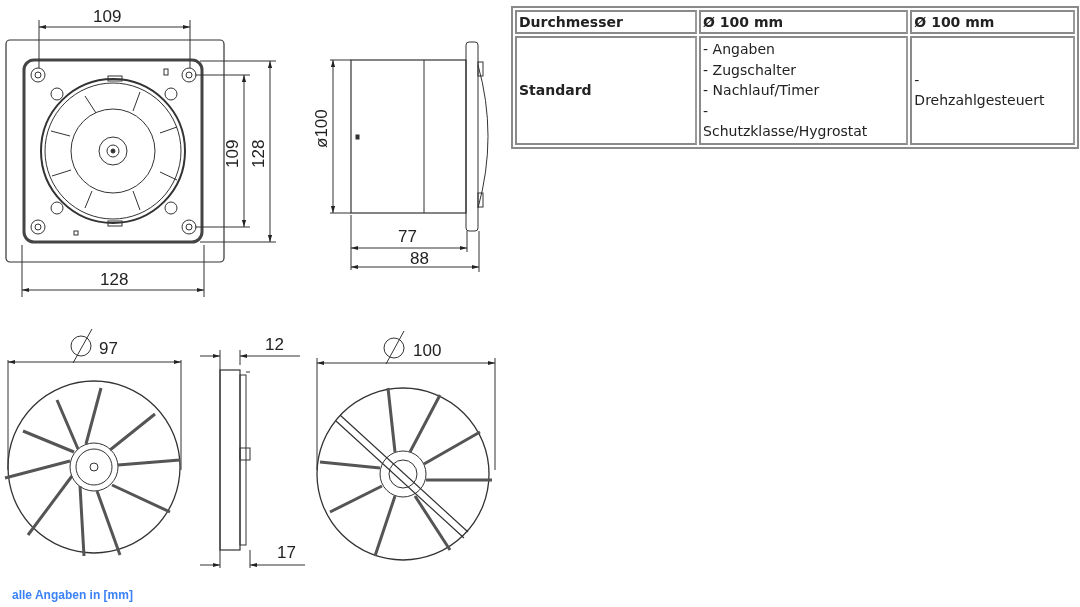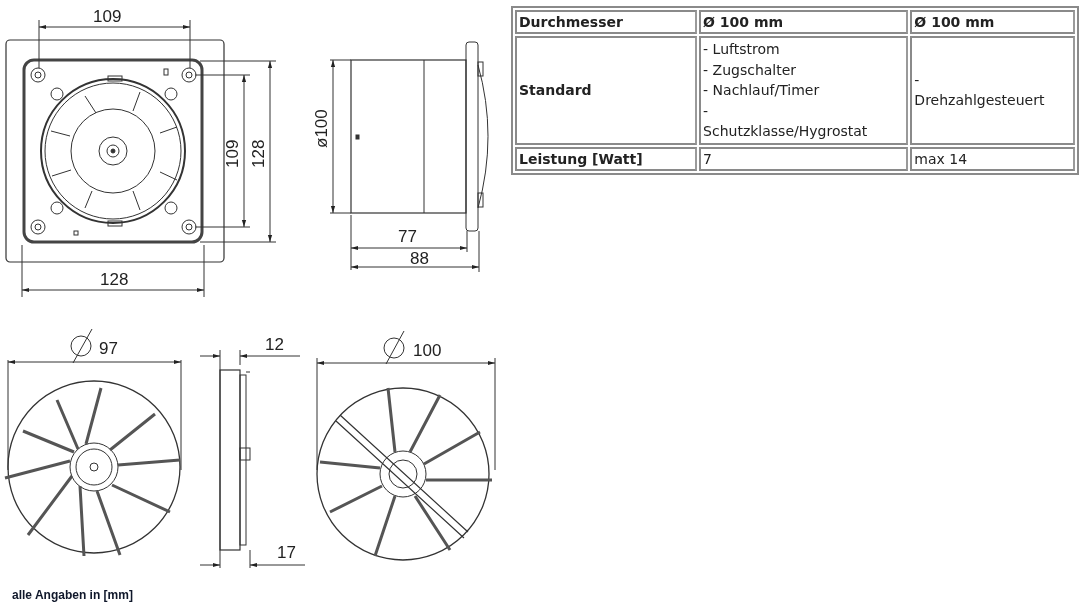--- a/index.html
+++ b/index.html
@@ -1,21 +1,21 @@
 <!DOCTYPE html>
 <html><head>
 <meta charset="utf-8">
 <style>
   html, body { margin: 0; padding: 0; background: #ffffff; }
   body { width: 1080px; height: 607px; position: relative; overflow: hidden;
          font-family: "DejaVu Sans", sans-serif; color: #222; }
   .drawing { position: absolute; left: 0; top: 0; }
   .dim { font-family: "Liberation Sans", sans-serif; font-size: 17px; fill: #222; }
   .note { position: absolute; left: 12px; top: 588px; font-family: "Liberation Sans", sans-serif;
-          font-size: 12px; font-weight: bold; color: #0f172a; }
+          font-size: 12px; font-weight: bold; color: #3b82f6; }
   table.specs { position: absolute; left: 511px; top: 6px; width: 568px;
                 border-collapse: separate; border-spacing: 2px; border: 2px solid #8a8a8a;
                 background: #ffffff; font-family: "DejaVu Sans", sans-serif; font-size: 14px; }
   table.specs td { border: 2px solid #8a8a8a; border-right-color:#9a9a9a; padding: 1px 2px; vertical-align: middle;
                    line-height: 18px; color: #222; }
   table.specs td.label { font-weight: bold; width: 183px; margin-left: 12px; }
   table.specs td.v1 { width: 206px; }
   table.specs td.v2 { width: 160px; }
   .fn-lines span { display: block; line-height: 20.5px; }
 </style>
@@ -156,30 +156,25 @@
 <table class="specs">
   <tbody>
       <tr>
     <td class="label">Durchmesser</td>
     <td class="v1" style="font-weight:bold">Ø 100 mm</td>
     <td class="v2" style="font-weight:bold">Ø 100 mm</td>
   </tr>
   <tr>
     <td class="label">Standard</td>
     <td class="v1 fn-lines">
-      <span>- Luftstrom</span>
+      <span>- Angaben</span>
       <span>- Zugschalter</span>
       <span>- Nachlauf/Timer</span>
       <span>-</span>
       <span>Schutzklasse/Hygrostat</span>
     </td>
     <td class="v2 fn-lines">
       <span>-</span>
       <span>Drehzahlgesteuert</span>
     </td>
   </tr>
-  <tr>
-    <td class="label">Leistung [Watt]</td>
-    <td class="v1">7</td>
-    <td class="v2">max 14</td>
-  </tr>
 </tbody>
   </table>
 
 </body></html>

